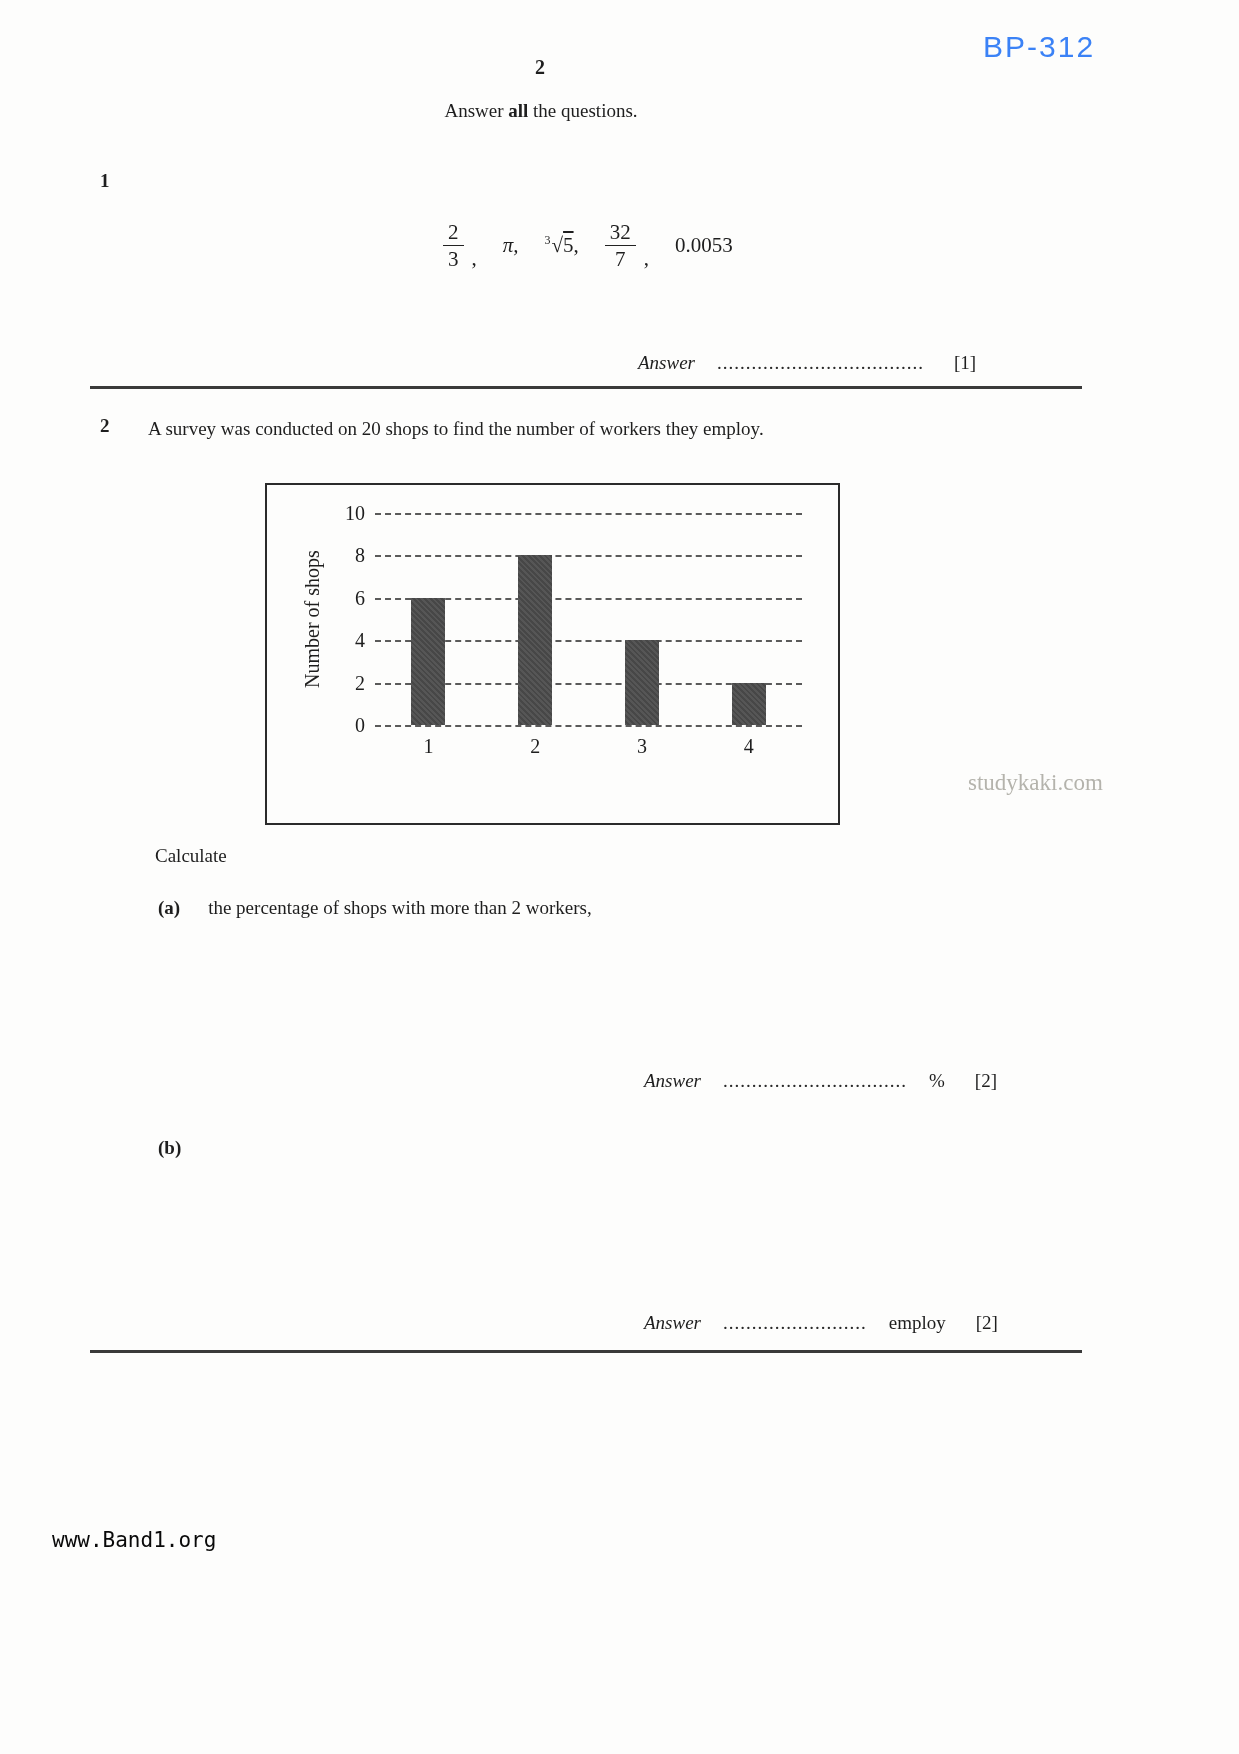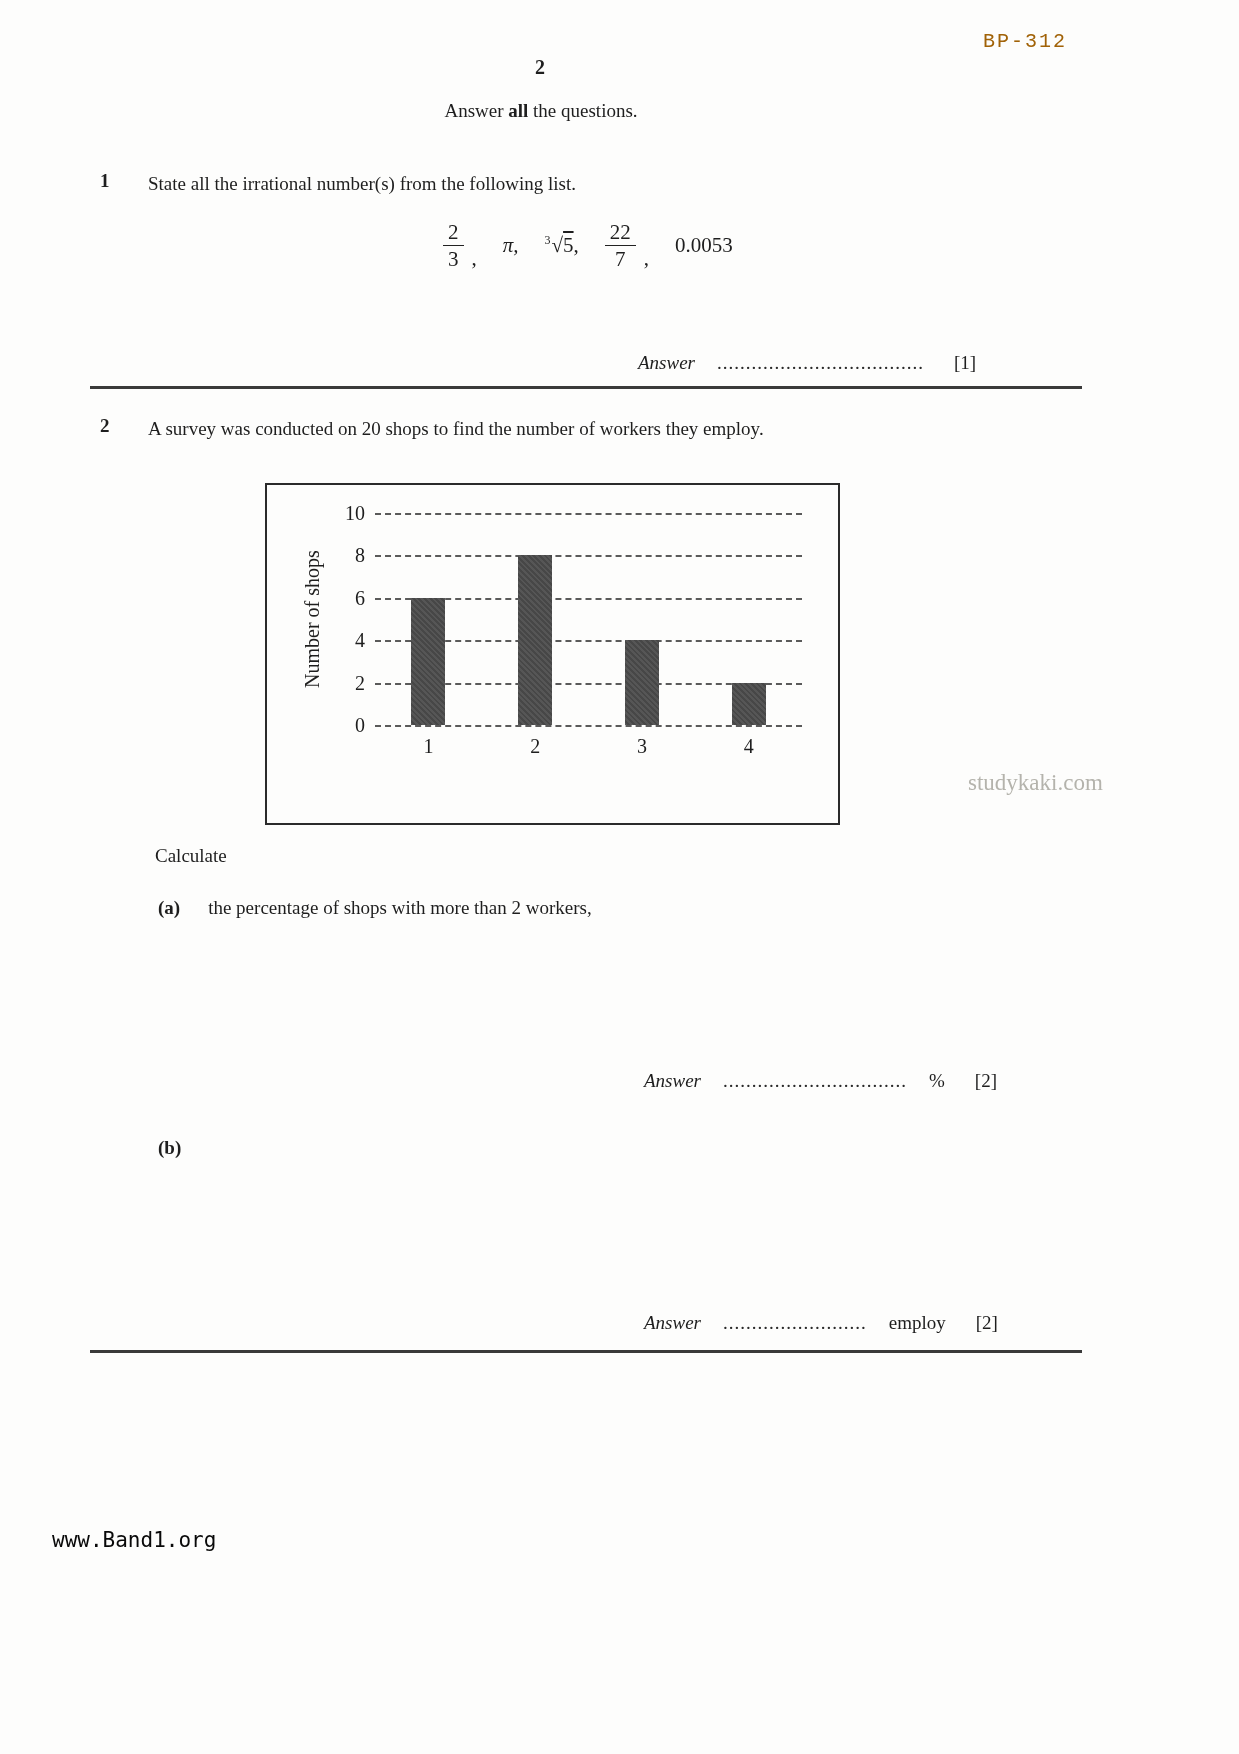--- a/index.html
+++ b/index.html
@@ -4,21 +4,21 @@
 <style>
   * { box-sizing: border-box; margin: 0; padding: 0; }
   html,body { background:#ffffff; }
   body { font-family:"Liberation Serif", serif; color:#1e1e1e; }
   .page {
     position:relative; width:1239px; height:1754px; margin:0 auto;
     background:#fdfdfc; overflow:hidden;
   }
   .abs { position:absolute; }
 
-  .doc-code { font-family:Liberation Mono, monospace; font-size:20px; letter-spacing:2px; color:#a16207; }
+  .doc-code { font-family:Liberation Sans, sans-serif; font-size:30px; letter-spacing:2px; color:#3b82f6; }
   .page-num { left:0; width:1080px; text-align:center; font-size:20px; font-weight:bold; }
   .instruction { left:0; width:1082px; text-align:center; font-size:19px; }
   .instruction b { font-weight:bold; }
 
   .q-row { display:flex; gap:30px; font-size:19px; }
   .q-no { font-weight:bold; min-width:18px; }
   .q-text { line-height:28px; }
 
   
   .math-line { display:flex; align-items:center; gap:26px; font-size:21px; font-style:italic; }
@@ -70,33 +70,32 @@
 <div class="page">
 
   <div class="abs doc-code" style="left:983px; top:30px;">BP-312</div>
   <div class="abs page-num" style="top:56px;">2</div>
   <div class="abs instruction" style="top:100px;">
     <span>Answer </span><b>all</b><span> the questions.</span>
   </div>
 
   <div class="abs q-row" style="left:100px; top:170px;">
     <span class="q-no">1</span>
-    <span class="q-text">State all the irrational number(s) from the following list.</span>
   </div>
 
   <div class="abs math-line" style="left:443px; top:220px;">
     <span class="frac">
       <span class="num">2</span>
       <span class="den">3</span>
     </span>
     <span class="frac-comma">,</span>
     <span class="pi">π,</span>
     <span class="root plain"><sup>3</sup><span>√</span><span class="rad">5</span><span>,</span></span>
     <span class="frac">
-      <span class="num">22</span>
+      <span class="num">32</span>
       <span class="den">7</span>
     </span>
     <span class="frac-comma">,</span>
     <span class="plain">0.0053</span>
   </div>
 
   <div class="abs answer-row" style="left:638px; top:352px;">
     <span class="answer-label">Answer</span>
     <span class="answer-dots">....................................</span>
     <span class="answer-marks">[1]</span>

